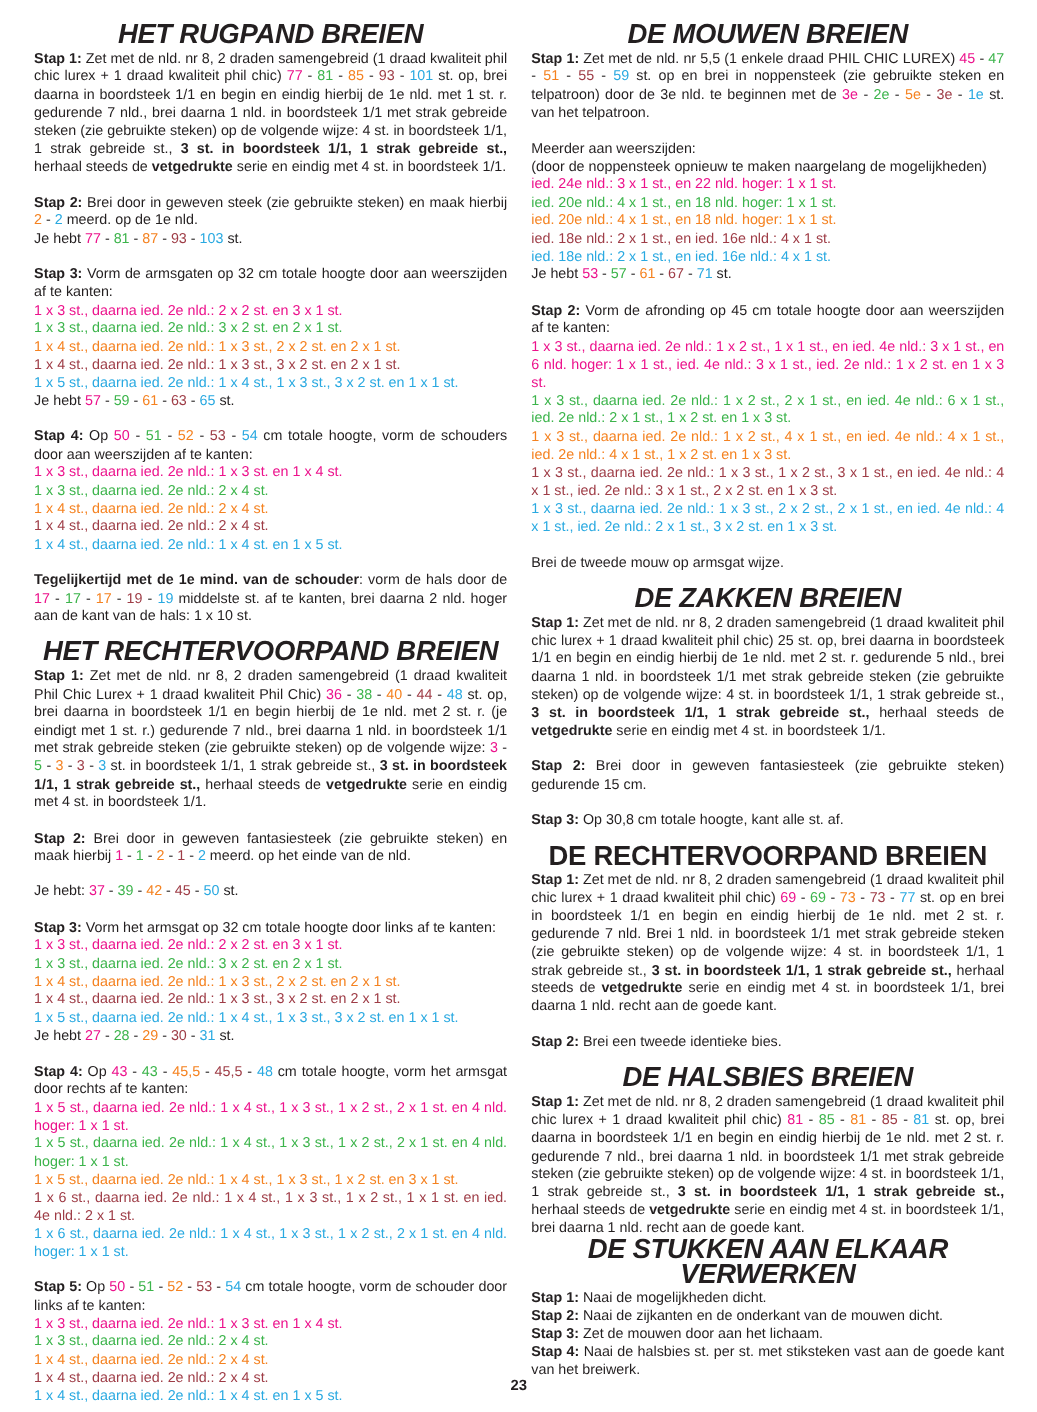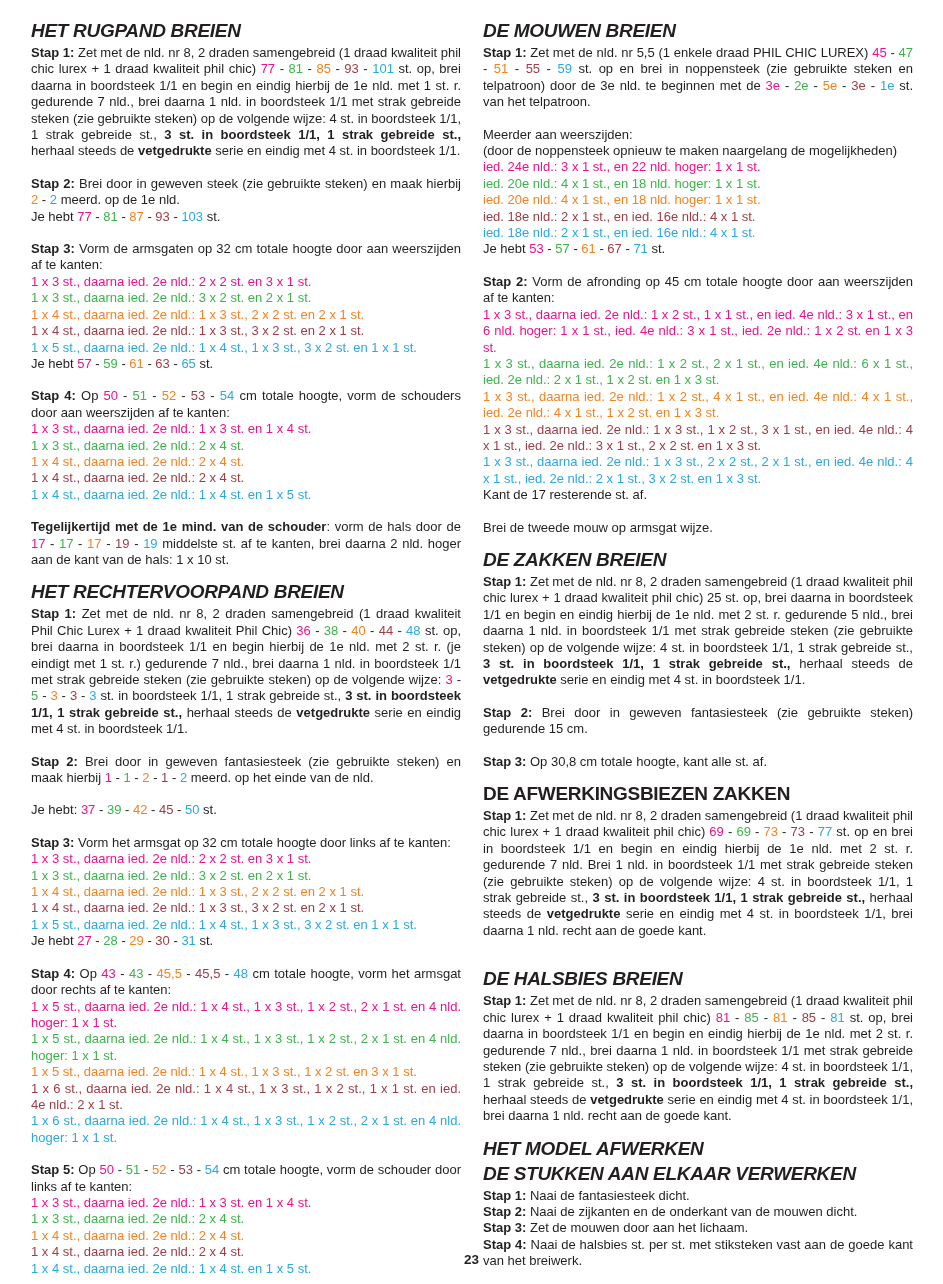--- a/index.html
+++ b/index.html
@@ -6,21 +6,21 @@
   .page {
     width:943px; height:1284px; background:#ffffff; position:relative;
     font-family:"Liberation Sans","DejaVu Sans",sans-serif;
     font-size:13px; line-height:16.4px; color:#231f20;
     box-sizing:border-box; padding:20px 30px 0 31px; overflow:hidden;
   }
   .cols { display:flex; gap:22px; }
   .col { width:430px; }
   .para { text-align:justify; }
   .heading, .heading2 {
-    font-weight:bold; text-align:left; font-size:19px; line-height:22px;
+    font-weight:bold; text-align:center; font-size:25px; line-height:22px;
     margin:13px 0 3px 0; letter-spacing:-0.3px;
   }
   .heading { font-style:italic; }
   .heading2 { font-style:normal; }
   .col > .heading:first-child, .col > .heading2:first-child { margin-top:0; }
   .heading.tight, .heading2.tight { margin-top:0; }
   .gap { height:16px; }
   .seg.b { font-weight:bold; }
   .page-number {
     position:absolute; left:0; right:0; bottom:16px; text-align:center;
@@ -97,36 +97,35 @@
         <div class="para"><span class="seg" style="color: rgb(158, 60, 70);">ied. 18e nld.: 2 x 1 st., en ied. 16e nld.: 4 x 1 st.</span></div>
         <div class="para"><span class="seg" style="color: rgb(41, 169, 225);">ied. 18e nld.: 2 x 1 st., en ied. 16e nld.: 4 x 1 st.</span></div>
         <div class="para"><span class="seg">Je hebt </span><span class="seg" style="color: rgb(236, 18, 140);">53</span><span class="seg"> - </span><span class="seg" style="color: rgb(60, 180, 75);">57</span><span class="seg"> - </span><span class="seg" style="color: rgb(245, 130, 32);">61</span><span class="seg"> - </span><span class="seg" style="color: rgb(158, 60, 70);">67</span><span class="seg"> - </span><span class="seg" style="color: rgb(41, 169, 225);">71</span><span class="seg"> st.</span></div>
         <div class="gap"></div>
         <div class="para"><span class="seg b">Stap 2: </span><span class="seg">Vorm de afronding op 45 cm totale hoogte door aan weerszijden af te kanten:</span></div>
         <div class="para"><span class="seg" style="color: rgb(236, 18, 140);">1 x 3 st., daarna ied. 2e nld.: 1 x 2 st., 1 x 1 st., en ied. 4e nld.: 3 x 1 st., en 6 nld. hoger: 1 x 1 st., ied. 4e nld.: 3 x 1 st., ied. 2e nld.: 1 x 2 st. en 1 x 3 st.</span></div>
         <div class="para"><span class="seg" style="color: rgb(60, 180, 75);">1 x 3 st., daarna ied. 2e nld.: 1 x 2 st., 2 x 1 st., en ied. 4e nld.: 6 x 1 st., ied. 2e nld.: 2 x 1 st., 1 x 2 st. en 1 x 3 st.</span></div>
         <div class="para"><span class="seg" style="color: rgb(245, 130, 32);">1 x 3 st., daarna ied. 2e nld.: 1 x 2 st., 4 x 1 st., en ied. 4e nld.: 4 x 1 st., ied. 2e nld.: 4 x 1 st., 1 x 2 st. en 1 x 3 st.</span></div>
         <div class="para"><span class="seg" style="color: rgb(158, 60, 70);">1 x 3 st., daarna ied. 2e nld.: 1 x 3 st., 1 x 2 st., 3 x 1 st., en ied. 4e nld.: 4 x 1 st., ied. 2e nld.: 3 x 1 st., 2 x 2 st. en 1 x 3 st.</span></div>
         <div class="para"><span class="seg" style="color: rgb(41, 169, 225);">1 x 3 st., daarna ied. 2e nld.: 1 x 3 st., 2 x 2 st., 2 x 1 st., en ied. 4e nld.: 4 x 1 st., ied. 2e nld.: 2 x 1 st., 3 x 2 st. en 1 x 3 st.</span></div>
-        <div class="para"><span class="seg">Kant de 17 resterende st. af.</span></div>
         <div class="gap"></div>
         <div class="para"><span class="seg">Brei de tweede mouw op armsgat wijze.</span></div>
         <div class="heading"><span class="seg">DE ZAKKEN BREIEN</span></div>
         <div class="para"><span class="seg b">Stap 1: </span><span class="seg">Zet met de nld. nr 8, 2 draden samengebreid (1 draad kwaliteit phil chic lurex + 1 draad kwaliteit phil chic) 25 st. op, brei daarna in boordsteek 1/1 en begin en eindig hierbij de 1e nld. met 2 st. r. gedurende 5 nld., brei daarna 1 nld. in boordsteek 1/1 met strak gebreide steken (zie gebruikte steken) op de volgende wijze: 4 st. in boordsteek 1/1, 1 strak gebreide st., </span><span class="seg b">3 st. in boordsteek 1/1, 1 strak gebreide st.,</span><span class="seg"> herhaal steeds de </span><span class="seg b">vetgedrukte</span><span class="seg"> serie en eindig met 4 st. in boordsteek 1/1.</span></div>
         <div class="gap"></div>
         <div class="para"><span class="seg b">Stap 2: </span><span class="seg">Brei door in geweven fantasiesteek (zie gebruikte steken) gedurende 15 cm.</span></div>
         <div class="gap"></div>
         <div class="para"><span class="seg b">Stap 3: </span><span class="seg">Op 30,8 cm totale hoogte, kant alle st. af.</span></div>
-        <div class="heading2"><span class="seg">DE AFWERKINGSBIEZEN ZAKKEN</span></div>
+        <div class="heading2"><span class="seg">DE RECHTERVOORPAND BREIEN</span></div>
         <div class="para"><span class="seg b">Stap 1: </span><span class="seg">Zet met de nld. nr 8, 2 draden samengebreid (1 draad kwaliteit phil chic lurex + 1 draad kwaliteit phil chic) </span><span class="seg" style="color: rgb(236, 18, 140);">69</span><span class="seg"> - </span><span class="seg" style="color: rgb(60, 180, 75);">69</span><span class="seg"> - </span><span class="seg" style="color: rgb(245, 130, 32);">73</span><span class="seg"> - </span><span class="seg" style="color: rgb(158, 60, 70);">73</span><span class="seg"> - </span><span class="seg" style="color: rgb(41, 169, 225);">77</span><span class="seg"> st. op en brei in boordsteek 1/1 en begin en eindig hierbij de 1e nld. met 2 st. r. gedurende 7 nld. Brei 1 nld. in boordsteek 1/1 met strak gebreide steken (zie gebruikte steken) op de volgende wijze: 4 st. in boordsteek 1/1, 1 strak gebreide st., </span><span class="seg b">3 st. in boordsteek 1/1, 1 strak gebreide st.,</span><span class="seg"> herhaal steeds de </span><span class="seg b">vetgedrukte</span><span class="seg"> serie en eindig met 4 st. in boordsteek 1/1, brei daarna 1 nld. recht aan de goede kant.</span></div>
         <div class="gap"></div>
+        <div class="para"><span class="seg b">Stap 2: </span><span class="seg">Brei een tweede identieke bies.</span></div>
         <div class="heading"><span class="seg">DE HALSBIES BREIEN</span></div>
         <div class="para"><span class="seg b">Stap 1: </span><span class="seg">Zet met de nld. nr 8, 2 draden samengebreid (1 draad kwaliteit phil chic lurex + 1 draad kwaliteit phil chic) </span><span class="seg" style="color: rgb(236, 18, 140);">81</span><span class="seg"> - </span><span class="seg" style="color: rgb(60, 180, 75);">85</span><span class="seg"> - </span><span class="seg" style="color: rgb(245, 130, 32);">81</span><span class="seg"> - </span><span class="seg" style="color: rgb(158, 60, 70);">85</span><span class="seg"> - </span><span class="seg" style="color: rgb(41, 169, 225);">81</span><span class="seg"> st. op, brei daarna in boordsteek 1/1 en begin en eindig hierbij de 1e nld. met 2 st. r. gedurende 7 nld., brei daarna 1 nld. in boordsteek 1/1 met strak gebreide steken (zie gebruikte steken) op de volgende wijze: 4 st. in boordsteek 1/1, 1 strak gebreide st., </span><span class="seg b">3 st. in boordsteek 1/1, 1 strak gebreide st.,</span><span class="seg"> herhaal steeds de </span><span class="seg b">vetgedrukte</span><span class="seg"> serie en eindig met 4 st. in boordsteek 1/1, brei daarna 1 nld. recht aan de goede kant.</span></div>
-        <div class="heading"><span class="seg">HET MODEL AFWERKEN</span></div>
         <div class="heading tight"><span class="seg">DE STUKKEN AAN ELKAAR VERWERKEN</span></div>
-        <div class="para"><span class="seg b">Stap 1: </span><span class="seg">Naai de fantasiesteek dicht.</span></div>
+        <div class="para"><span class="seg b">Stap 1: </span><span class="seg">Naai de mogelijkheden dicht.</span></div>
         <div class="para"><span class="seg b">Stap 2: </span><span class="seg">Naai de zijkanten en de onderkant van de mouwen dicht.</span></div>
         <div class="para"><span class="seg b">Stap 3: </span><span class="seg">Zet de mouwen door aan het lichaam.</span></div>
         <div class="para"><span class="seg b">Stap 4: </span><span class="seg">Naai de halsbies st. per st. met stiksteken vast aan de goede kant van het breiwerk.</span></div>
       </div>
   </div>
   <div class="page-number">23</div>
 </div>
 
 </body></html>

